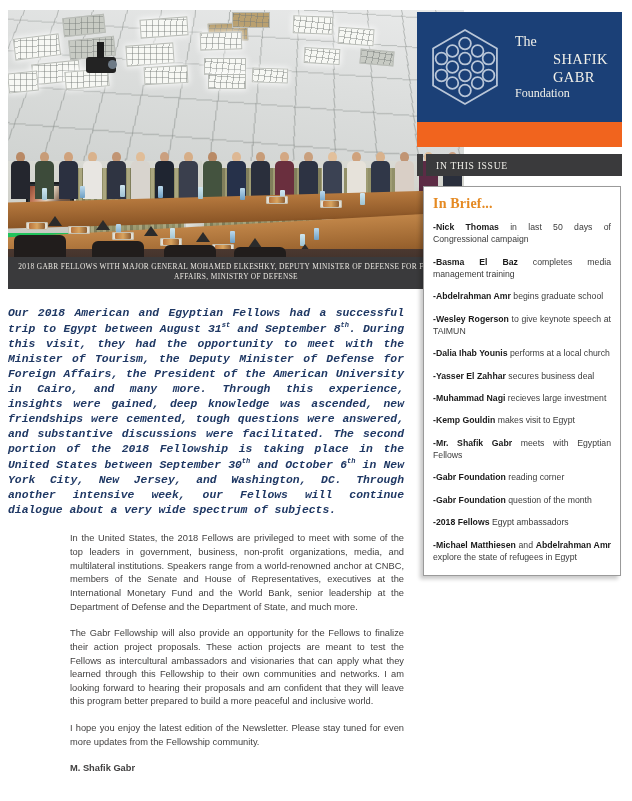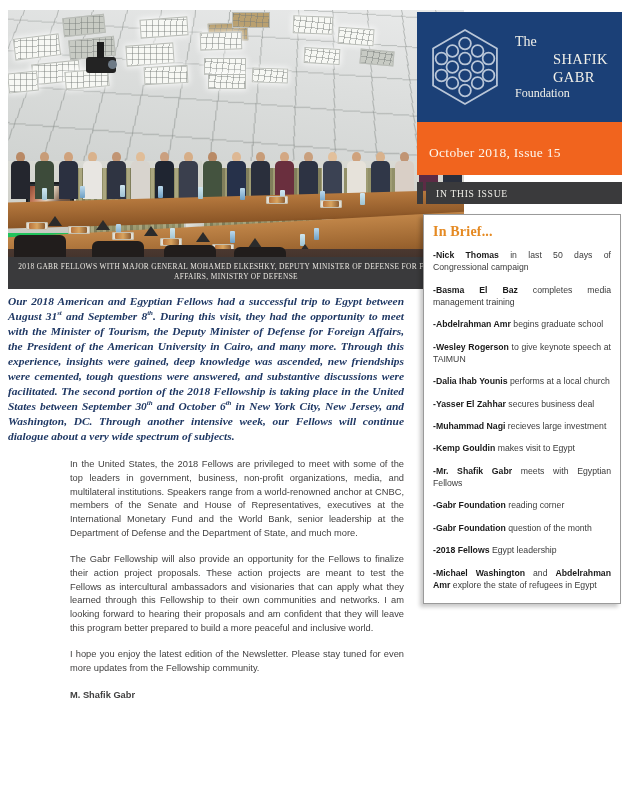--- a/index.html
+++ b/index.html
@@ -229,23 +229,23 @@
     font-size: 7.4px;
     letter-spacing: .35px;
     text-align: center;
     padding: 5px 6px 6px 6px;
     line-height: 1.45;
     text-transform: uppercase;
   }
 
   
   .intro {
-    margin-top: 5px;
+    margin-top: 17px;
     width: 396px;
-    font-family: Liberation Serif, serif;
+    font-family: Liberation Mono, monospace;
     font-weight: bold;
     font-style: italic;
     font-size: 11.4px;
     line-height: 1.32;
     color: #1f3864;
     text-align: justify;
   }
   .intro sup { font-size: 7px; vertical-align: super; }
 
   
@@ -577,21 +577,20 @@
         </g>
       </svg>
       <div class="logo-text">
         <div class="l1">The</div>
         <div class="l2">SHAFIK GABR</div>
         <div class="l3">Foundation</div>
       </div>
     </div>
 
     <div class="title-block">
-      <div class="nl-issue">October 2018, Issue 15</div>
     </div>
 
     <div class="issue-bar-wrap">
       <div class="issue-bar-accent"></div>
       <div class="issue-bar">IN THIS ISSUE</div>
     </div>
 
     <div class="brief-box">
       <div class="brief-title">In Brief...</div>
       <div id="brief-list">
@@ -599,18 +598,18 @@
           <div class="brief-item"><b>-Basma El Baz</b><span> completes media management training</span></div>
           <div class="brief-item"><b>-Abdelrahman Amr</b><span> begins graduate school</span></div>
           <div class="brief-item"><b>-Wesley Rogerson</b><span> to give keynote speech at TAIMUN</span></div>
           <div class="brief-item"><b>-Dalia Ihab Younis</b><span> performs at a local church</span></div>
           <div class="brief-item"><b>-Yasser El Zahhar</b><span> secures business deal</span></div>
           <div class="brief-item"><b>-Muhammad Nagi</b><span> recieves large investment</span></div>
           <div class="brief-item"><b>-Kemp Gouldin</b><span> makes visit to Egypt</span></div>
           <div class="brief-item"><b>-Mr. Shafik Gabr</b><span> meets with Egyptian Fellows</span></div>
           <div class="brief-item"><b>-Gabr Foundation</b><span> reading corner</span></div>
           <div class="brief-item"><b>-Gabr Foundation</b><span> question of the month</span></div>
-          <div class="brief-item"><b>-2018 Fellows</b><span> Egypt leadership</span></div>
-          <div class="brief-item"><b>-Michael Washington</b><span> and </span><b>Abdelrahman Amr</b><span> explore the state of refugees in Egypt</span></div>
+          <div class="brief-item"><b>-2018 Fellows</b><span> Egypt ambassadors</span></div>
+          <div class="brief-item"><b>-Michael Matthiesen</b><span> and </span><b>Abdelrahman Amr</b><span> explore the state of refugees in Egypt</span></div>
         </div>
     </div>
   </div>
 </div>
 
 </body></html>

